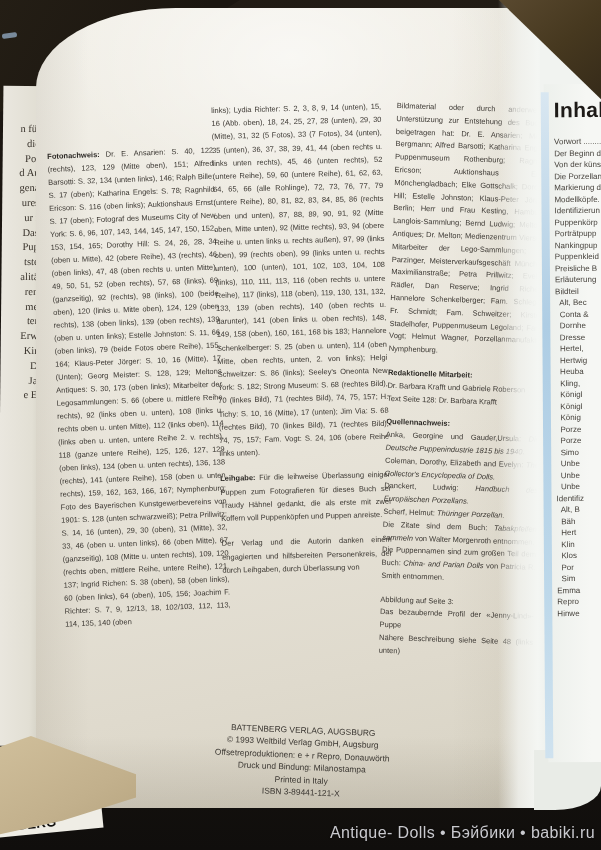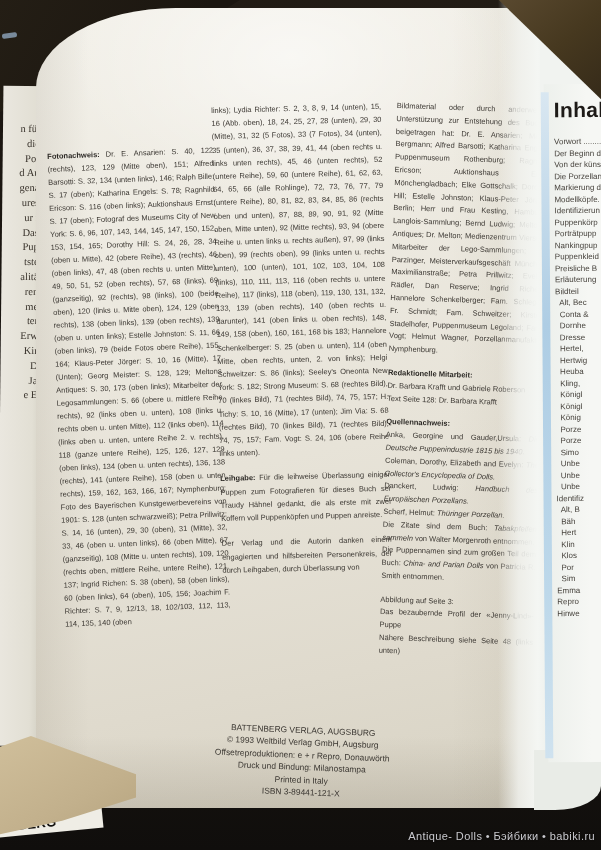--- a/index.html
+++ b/index.html
@@ -58,21 +58,21 @@
   .toc-list{margin:14px 0 0 10px;font-size:8px;line-height:11.5px;color:#47433d;white-space:pre;}
   
   .cover{position:absolute;left:-6px;top:736px;width:142px;height:106px;z-index:6;
       background:linear-gradient(150deg,#d0bf9b,#c2b08c 60%,#b5a37e);
       clip-path:polygon(0 12%,26% 0,100% 36%,100% 58%,48% 80%,0 94%);}
   .spine-strip{position:absolute;left:-5px;top:817px;width:108px;height:21px;z-index:5;
       background:#efede5;transform:rotate(-5.5deg);transform-origin:0 50%;}
   .spine-label{display:inline-block;font-weight:bold;font-size:14px;color:#14120f;
       letter-spacing:.2px;transform:scaleX(.95);margin:2px 0 0 2px;}
   
-  .watermark{position:absolute;right:6px;bottom:8px;z-index:10;font-size:11px;
+  .watermark{position:absolute;right:6px;bottom:8px;z-index:10;font-size:16px;
       color:#c9c9ce;letter-spacing:.4px;text-shadow:0 0 2px rgba(0,0,0,.35);}
 </style>
 </head>
 <body>
 
 <div class="frame">
   <div class="bg-topleft"></div>
   <div class="speck a"></div>
   <div class="speck b"></div>
 

